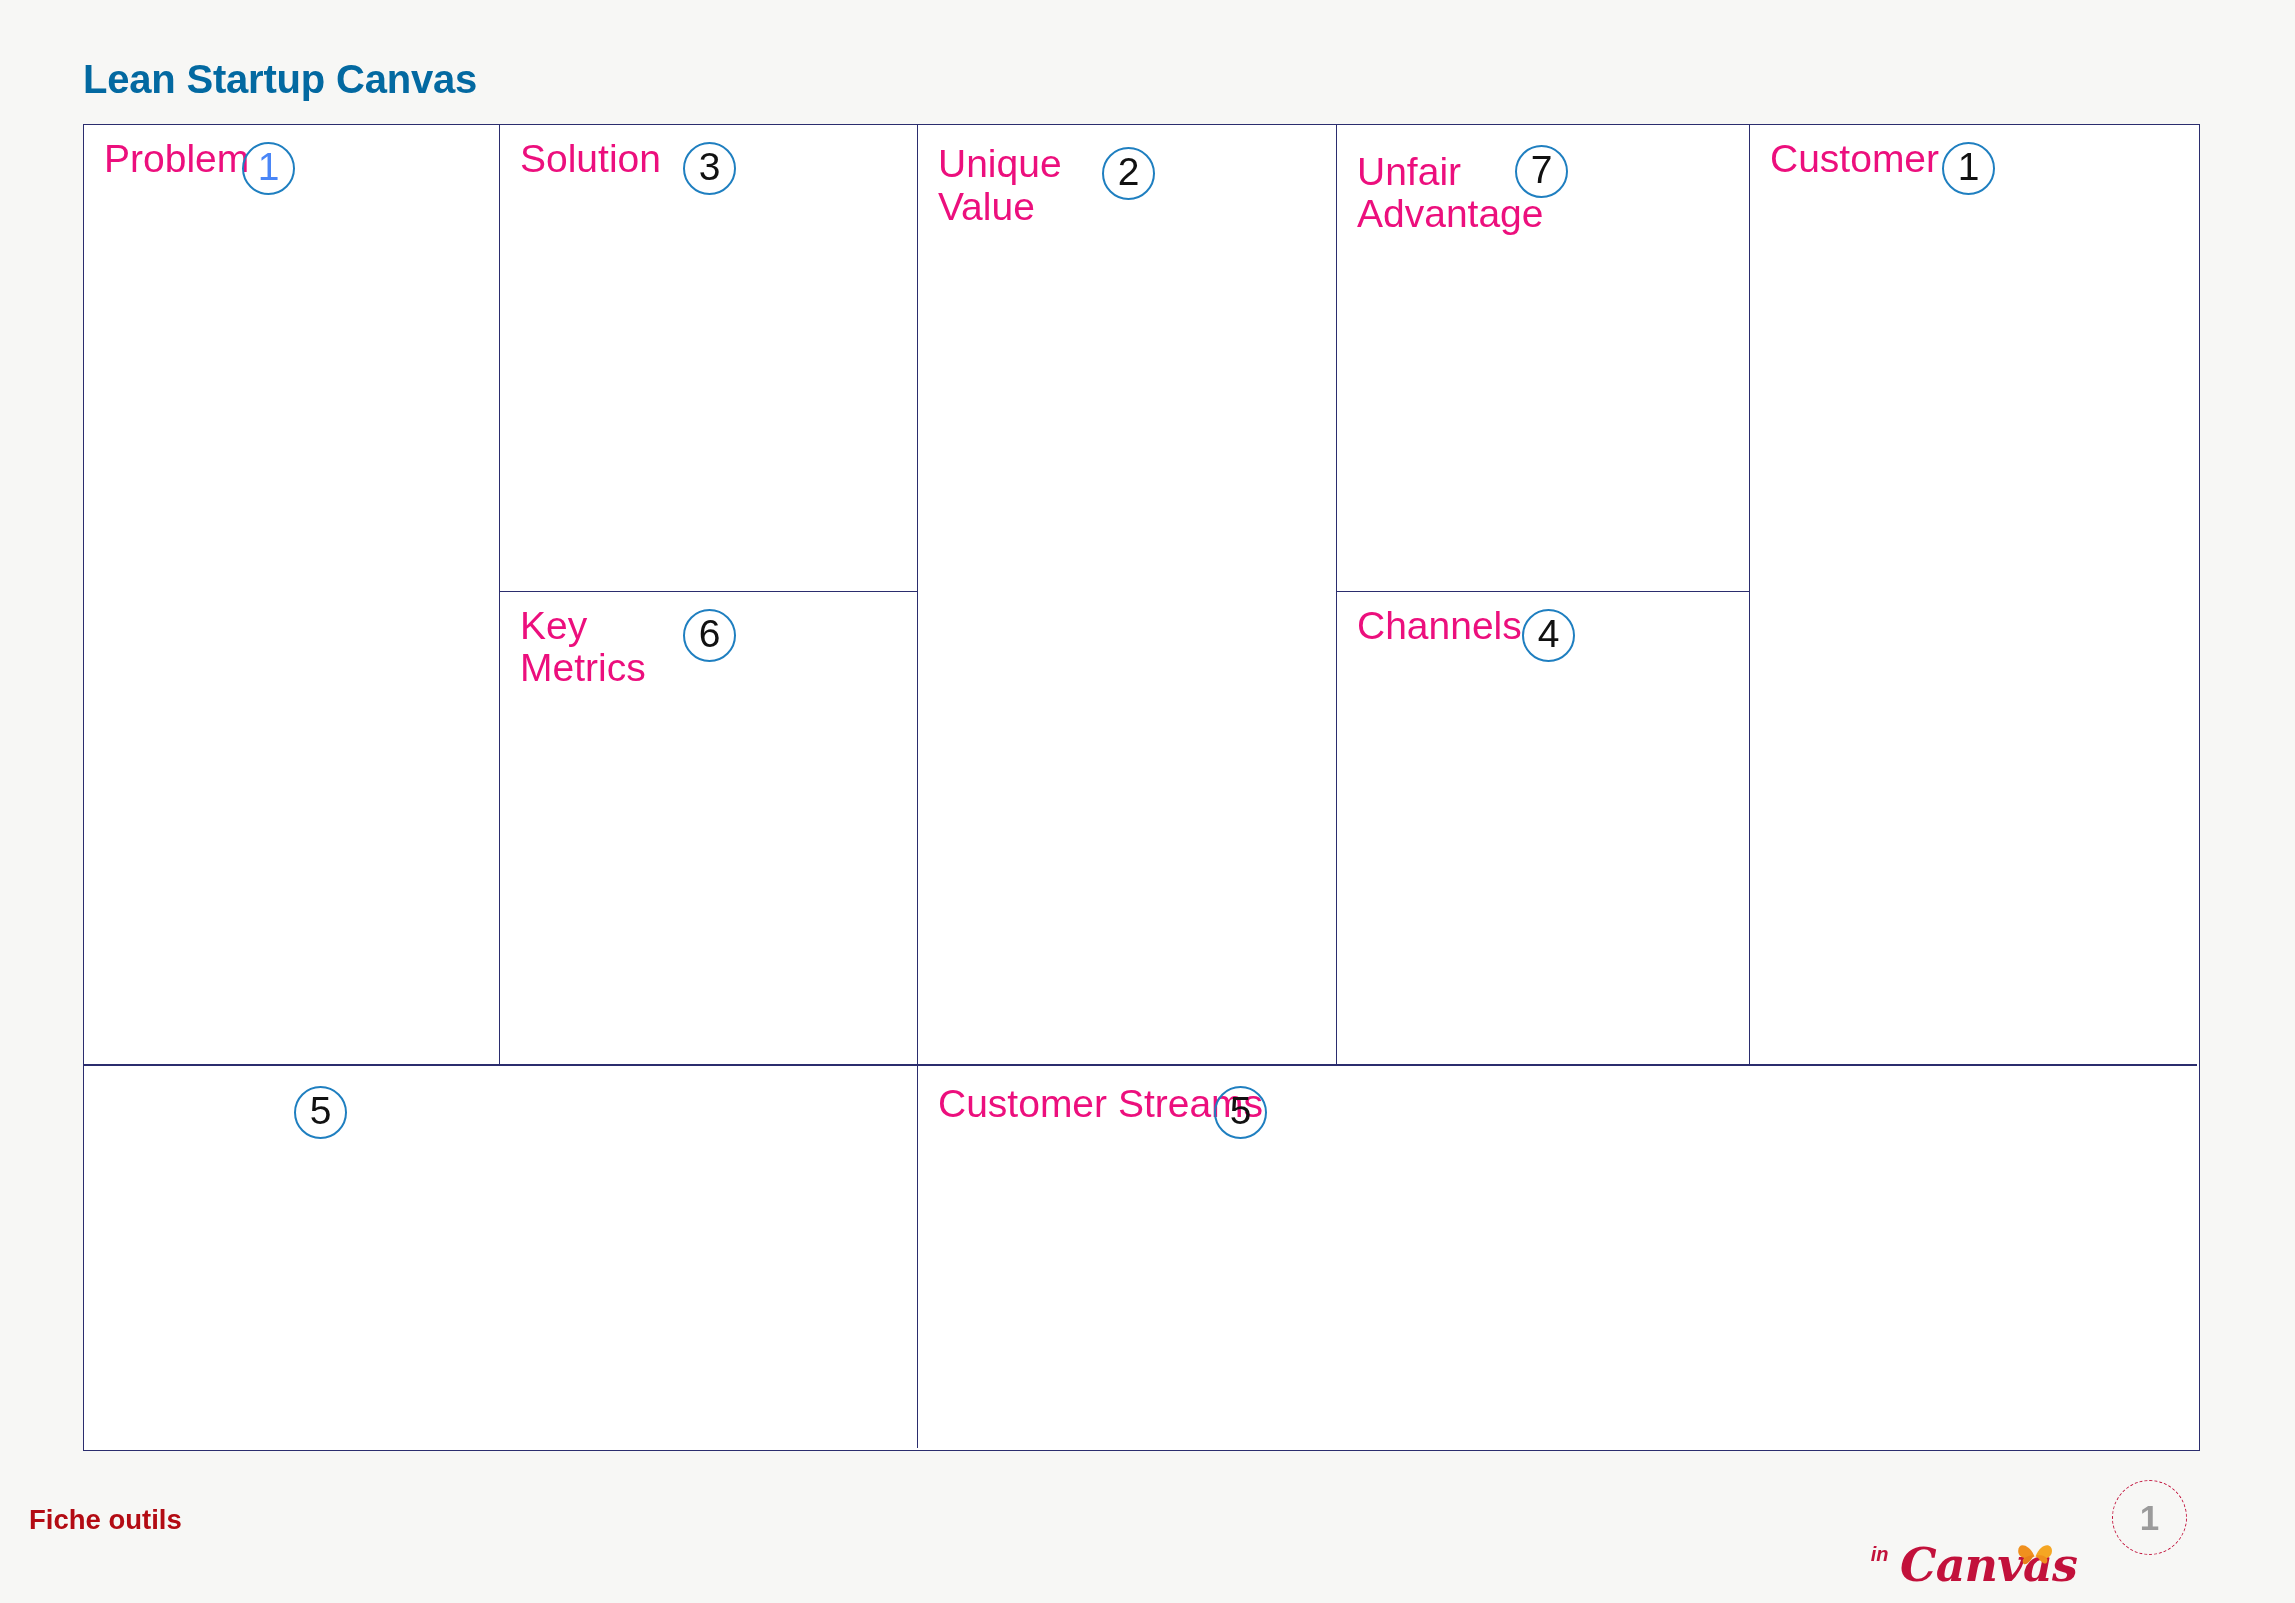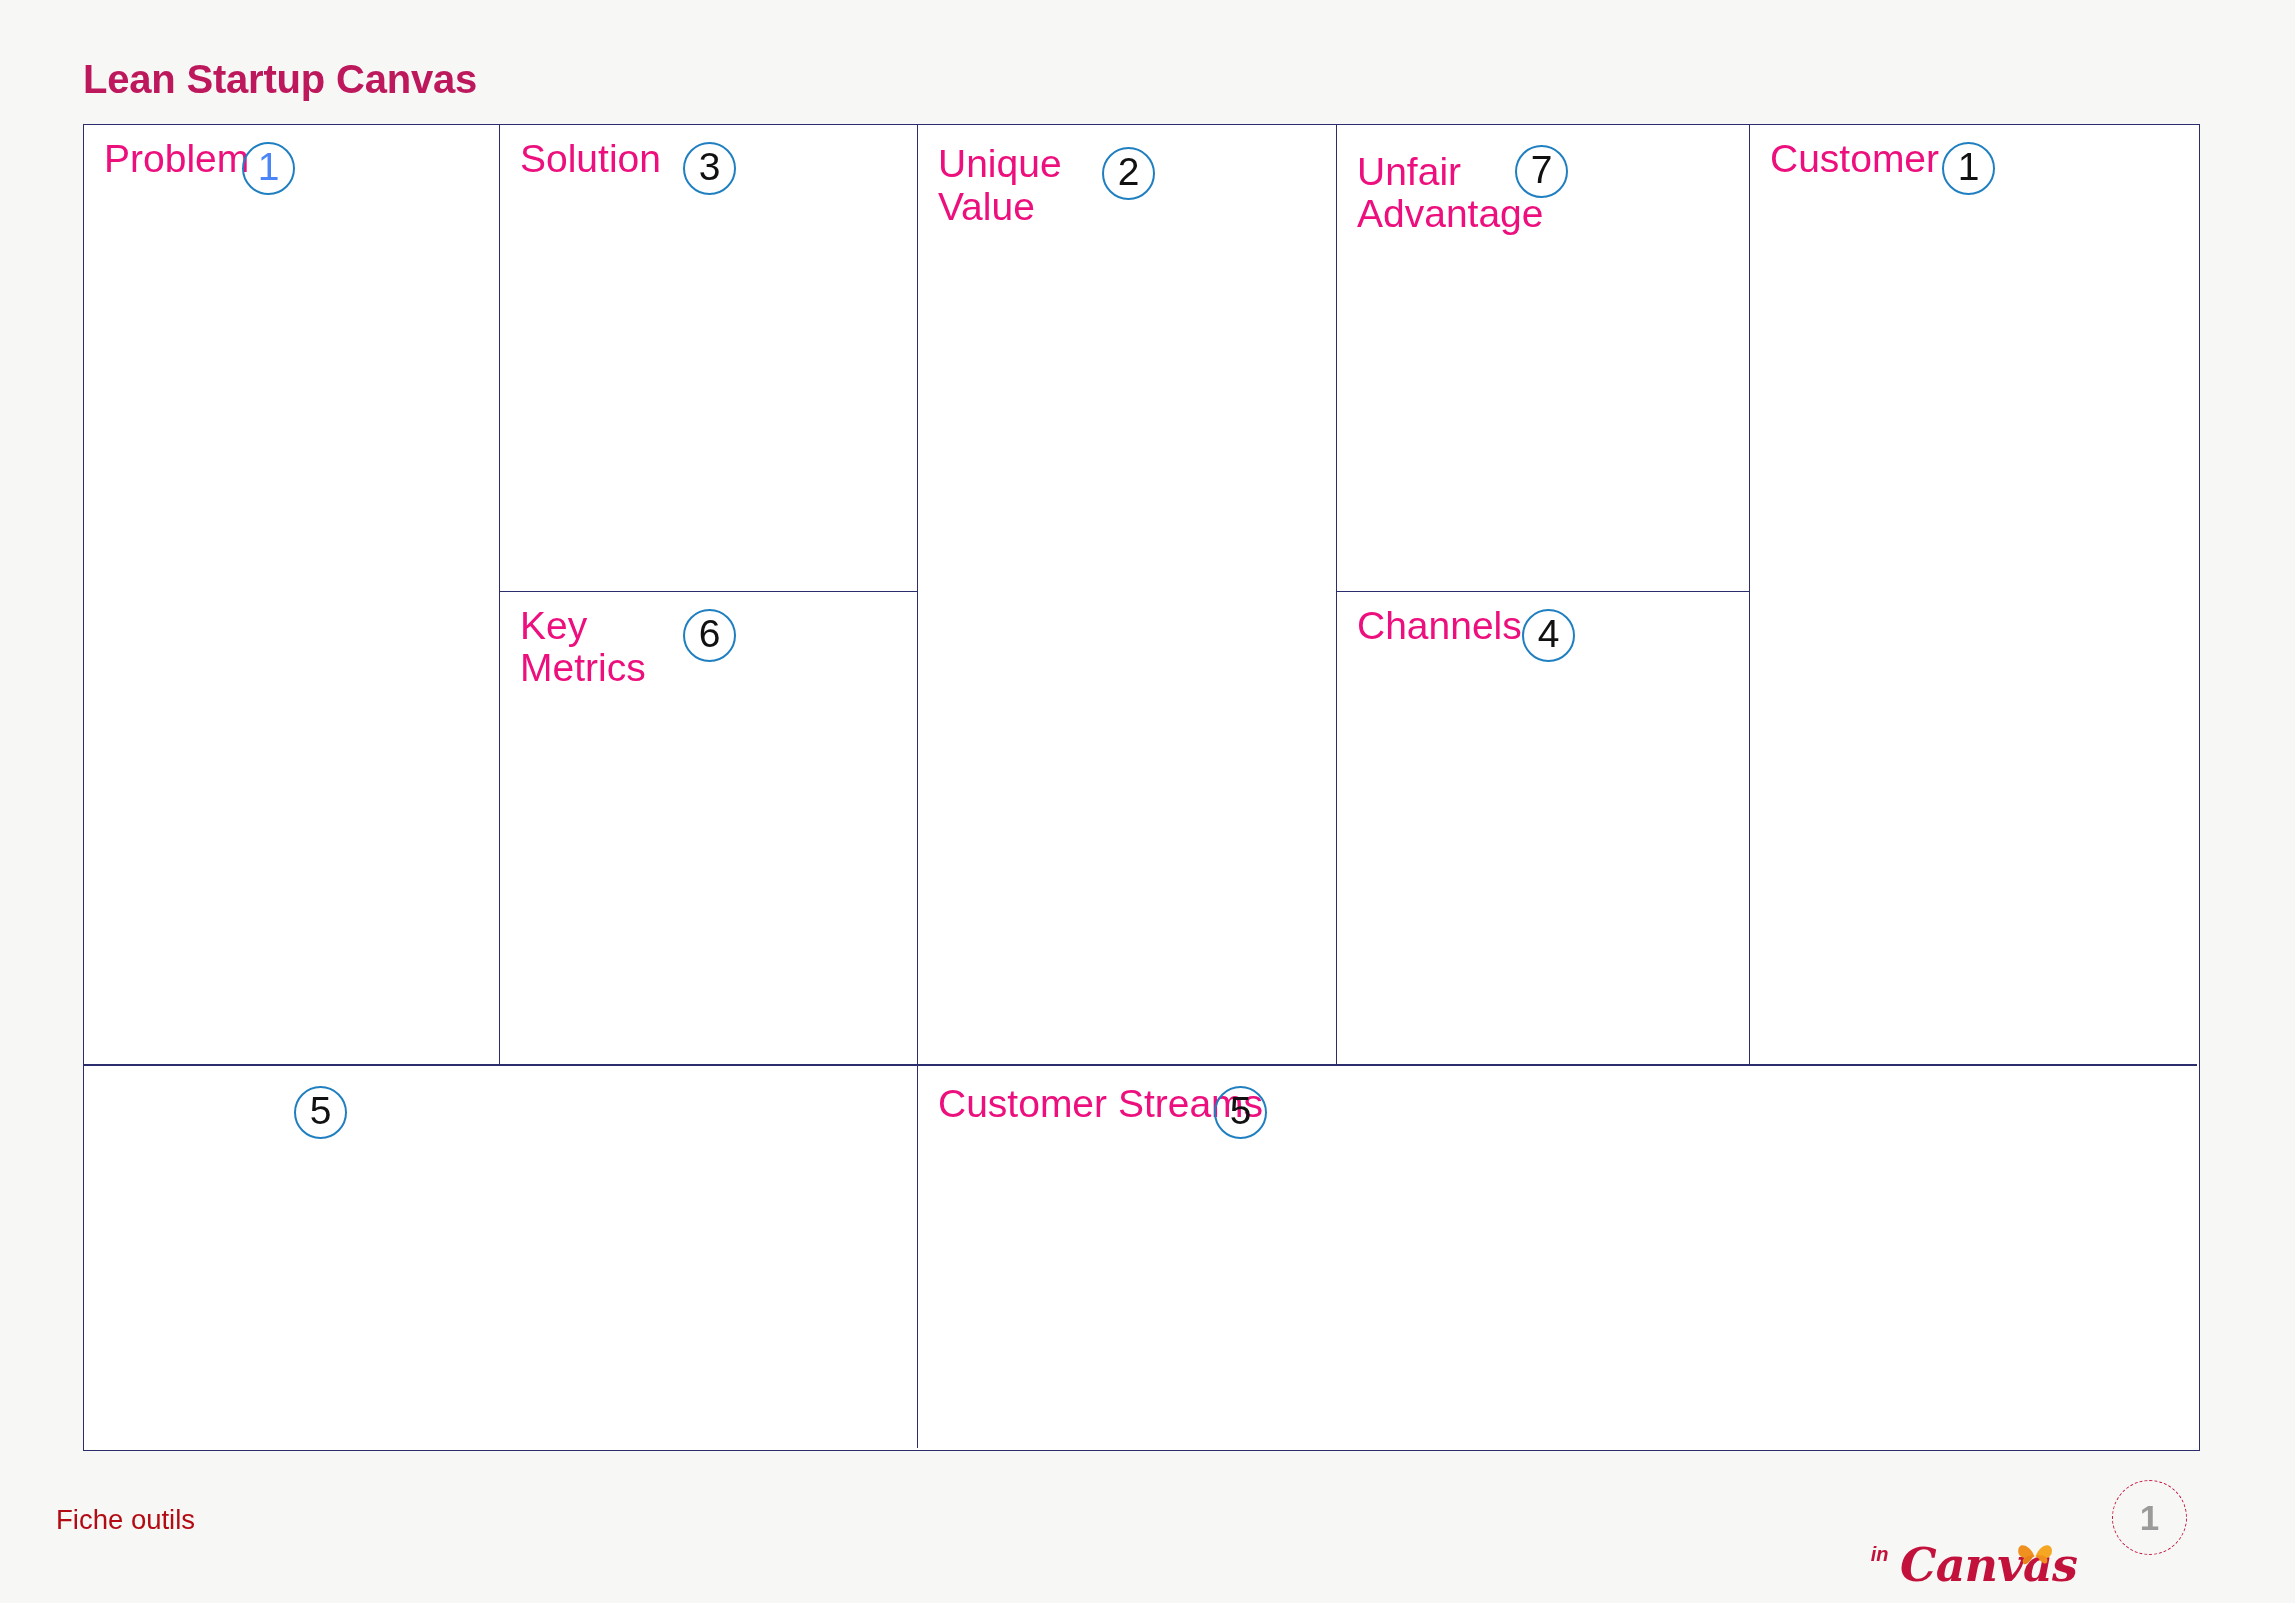--- a/index.html
+++ b/index.html
@@ -19,21 +19,21 @@
     background: #f7f7f5;
   }
 
   
   .doc-title {
     position: absolute;
     left: 83px;
     top: 57px;
     font-size: 40px;
     font-weight: bold;
-    color: #be185d;
+    color: #0369a1;
     letter-spacing: -0.2px;
     white-space: nowrap;
   }
 
   
   .canvas {
     position: absolute;
     left: 83px;
     top: 124px;
     width: 2117px;
@@ -88,24 +88,23 @@
   }
   .badge.blue-num { color: #4a86f7; }
   .badge span { position: relative; top: -1.8px; }
 
   
   .footer-title {
     position: absolute;
     left: 29px;
     top: 1504px;
     font-size: 27.5px;
-    font-weight: normal;
+    font-weight: bold;
     color: #b30b13;
     white-space: nowrap;
-    margin-left: 27px;
   }
   .footer-sub {
     position: absolute;
     left: 29px;
     top: 1548px;
     font-size: 26px;
     color: #8a8a8a;
     white-space: nowrap;
   }
 

